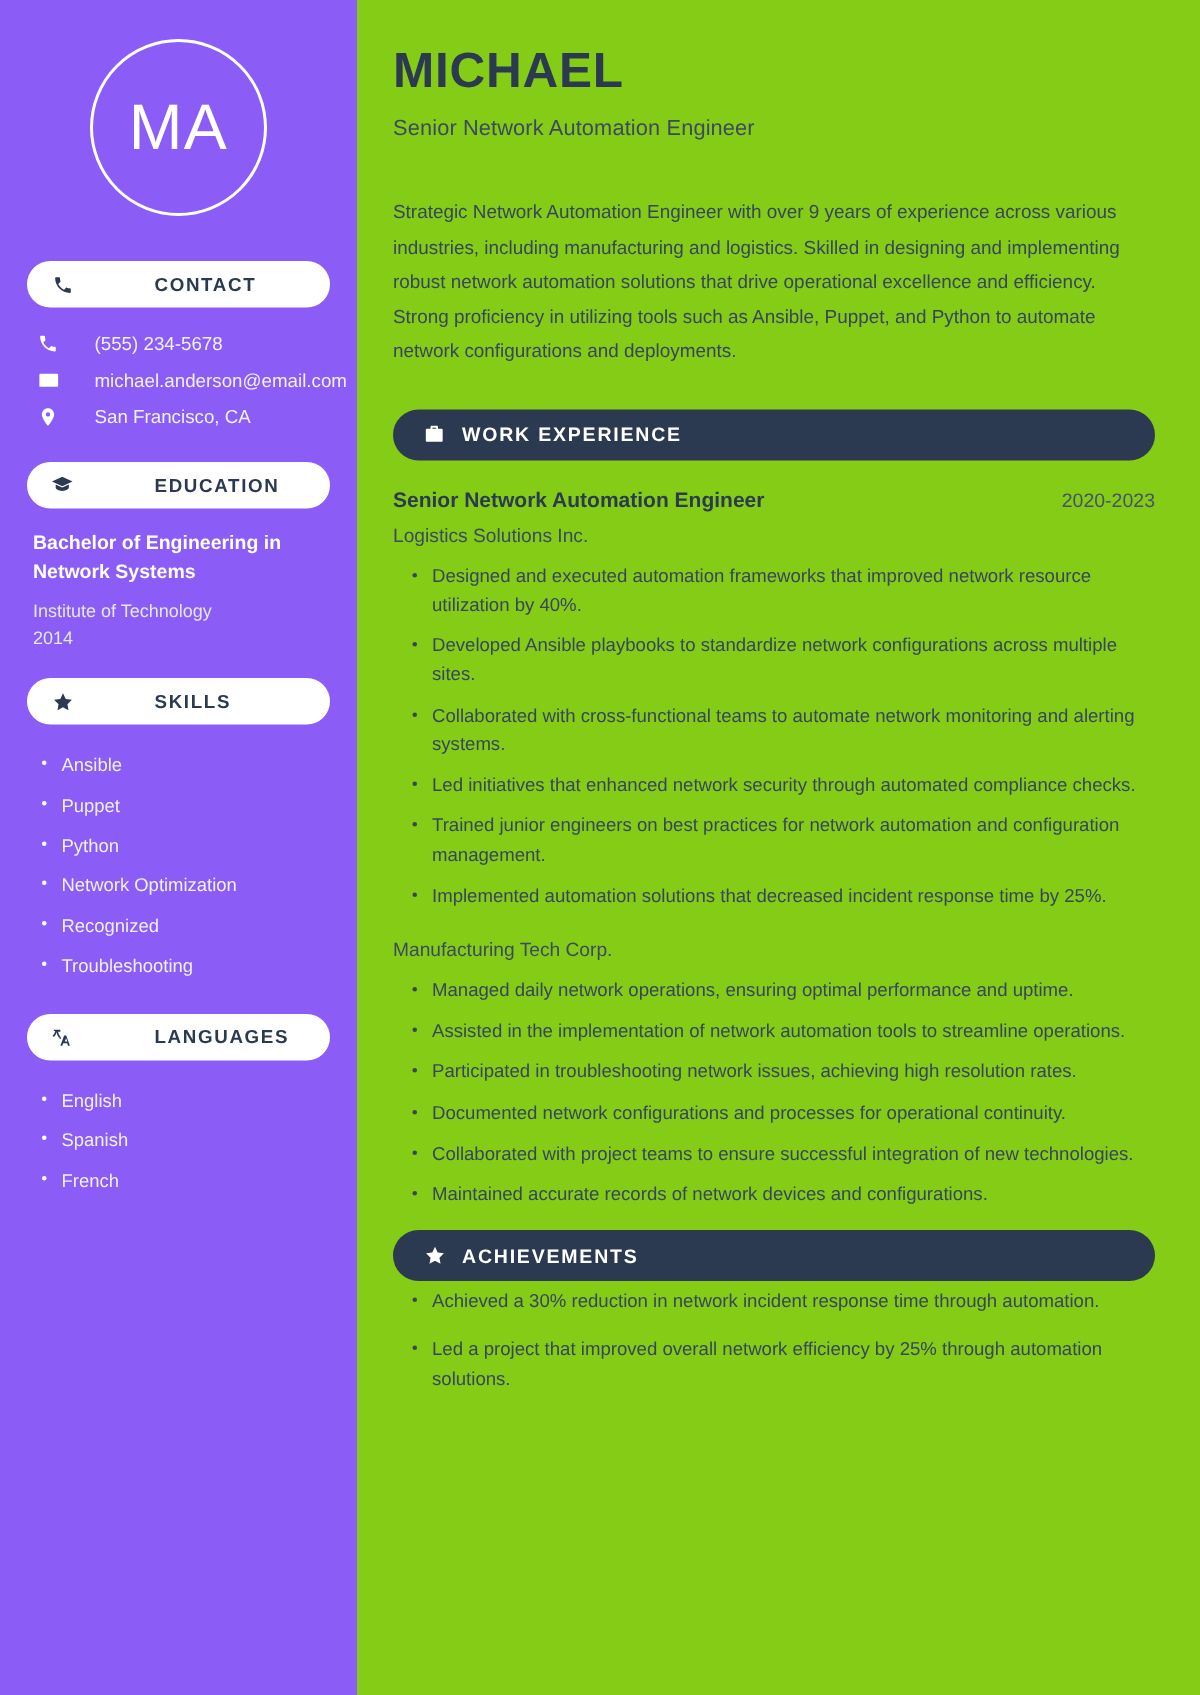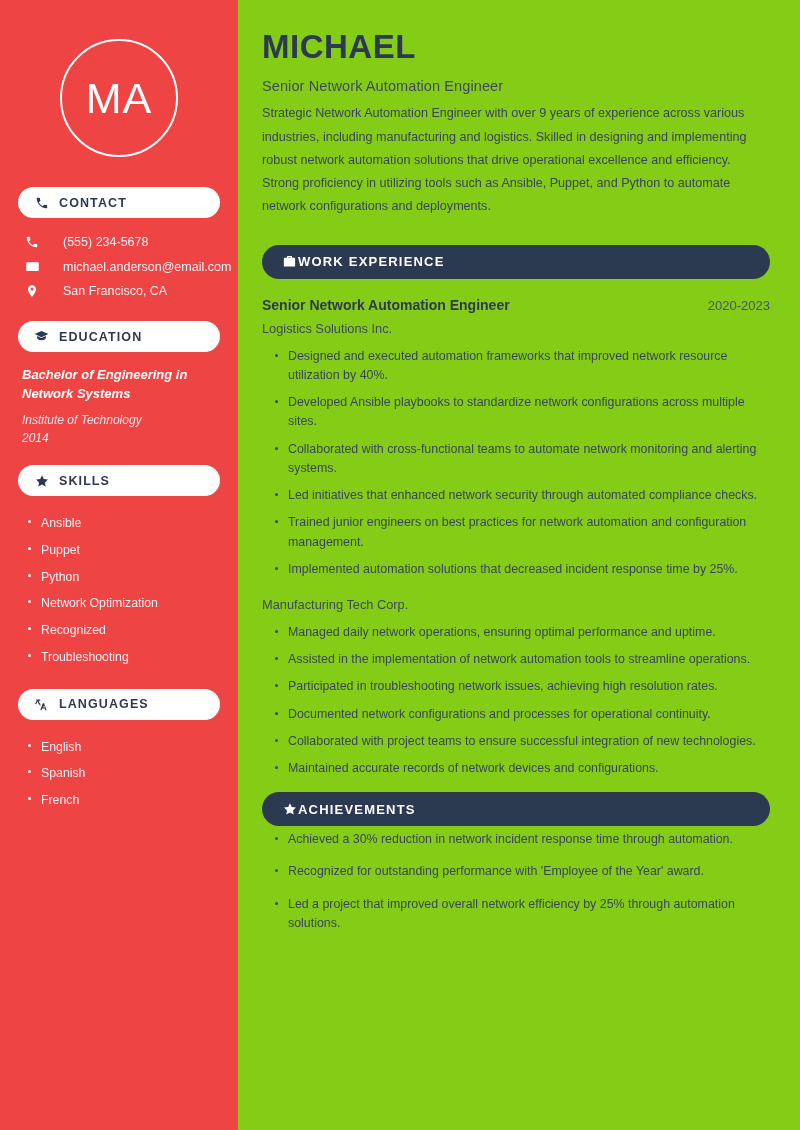--- a/index.html
+++ b/index.html
@@ -15,23 +15,23 @@
     height: 1130px;
     background: #ffffff;
     display: flex;
     position: relative;
   }
 
   
   .sidebar {
     width: 238px;
     min-width: 238px;
-    background: #ef4444;
-    color: #ffffff;
-    padding: 13px 18px 20px 18px;
+    background: #8b5cf6;
+    color: #ffffff;
+    padding: 0 18px 20px 18px;
     position: relative;
   }
   .avatar-wrap {
     display: flex;
     justify-content: center;
     padding-top: 26px;
     padding-bottom: 26px;
   }
   .avatar {
     width: 118px;
@@ -55,20 +55,21 @@
     align-items: center;
     padding: 0 16px;
     gap: 10px;
     margin-top: 4px;
     margin-bottom: 12px;
   }
   .pill-label {
     font-size: 12.5px;
     font-weight: bold;
     letter-spacing: 1.1px;
+    margin-left: 44px;
   }
   .pill-icon {
     display: flex;
     align-items: center;
     justify-content: center;
     width: 15px;
     height: 15px;
     color: #2c3a51;
   }
   .pill-icon svg { display: block; }
@@ -83,21 +84,21 @@
   }
   .contact-icon {
     width: 16px;
     min-width: 16px;
     display: flex;
     align-items: center;
     justify-content: center;
     color: #ffffff;
   }
 
-  .edu-block { padding: 2px 4px 0 4px; font-style: italic; }
+  .edu-block { padding: 2px 4px 0 4px; }
   .edu-degree {
     font-size: 13px;
     font-weight: bold;
     line-height: 1.45;
     color: #ffffff;
   }
   .edu-school {
     font-size: 12px;
     color: #e3e8ef;
     margin-top: 8px;
@@ -146,33 +147,33 @@
     letter-spacing: 0.5px;
     line-height: 1.16;
   }
   .role {
     font-size: 14.5px;
     color: #3c4a60;
     margin-top: 12px;
     letter-spacing: 0.1px;
   }
   .summary {
-    margin-top: 8px;
+    margin-top: 36px;
     font-size: 12.6px;
     line-height: 1.85;
     color: #37465c;
   }
   .section-bar {
     margin-top: 26px;
     background: #2c3a51;
     border-radius: 17px;
     height: 34px;
     display: flex;
     align-items: center;
-    gap: 1px;
+    gap: 11px;
     padding: 0 20px;
     color: #ffffff;
   }
   .section-bar .title {
     font-size: 13px;
     font-weight: bold;
     letter-spacing: 1.2px;
   }
   .job { margin-top: 18px; }
   .job-head {
@@ -372,18 +373,17 @@
       <span class="pill-icon">
         <svg width="14" height="14" viewBox="0 0 24 24" fill="#ffffff">
             <path d="M12 2l3.1 6.5 7.1 1-5.1 5 1.2 7-6.3-3.4-6.3 3.4 1.2-7-5.1-5 7.1-1z"></path>
           </svg>
       </span>
       <span class="title">ACHIEVEMENTS</span>
     </div>
 
     <ul class="bullets wide" style="margin-top:4px;">
       <li>Achieved a 30% reduction in network incident response time through automation.</li>
-      <li>Recognized for outstanding performance with 'Employee of the Year' award.</li>
       <li>Led a project that improved overall network efficiency by 25% through automation solutions.</li>
     </ul>
 
   </main>
 </div>
 
 </body></html>

